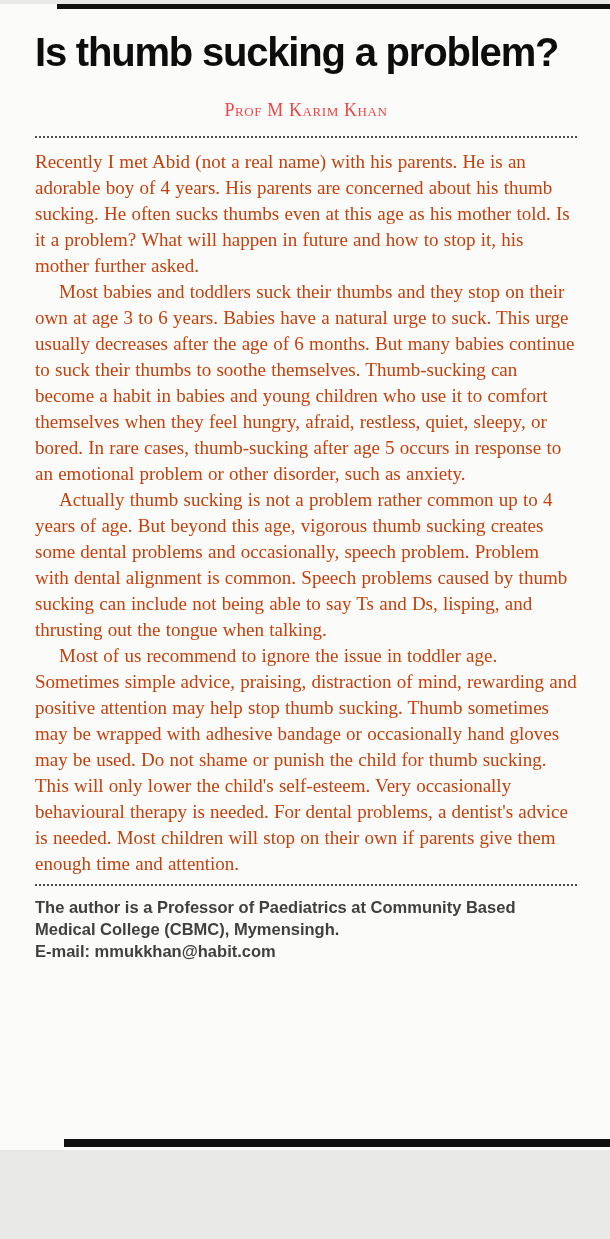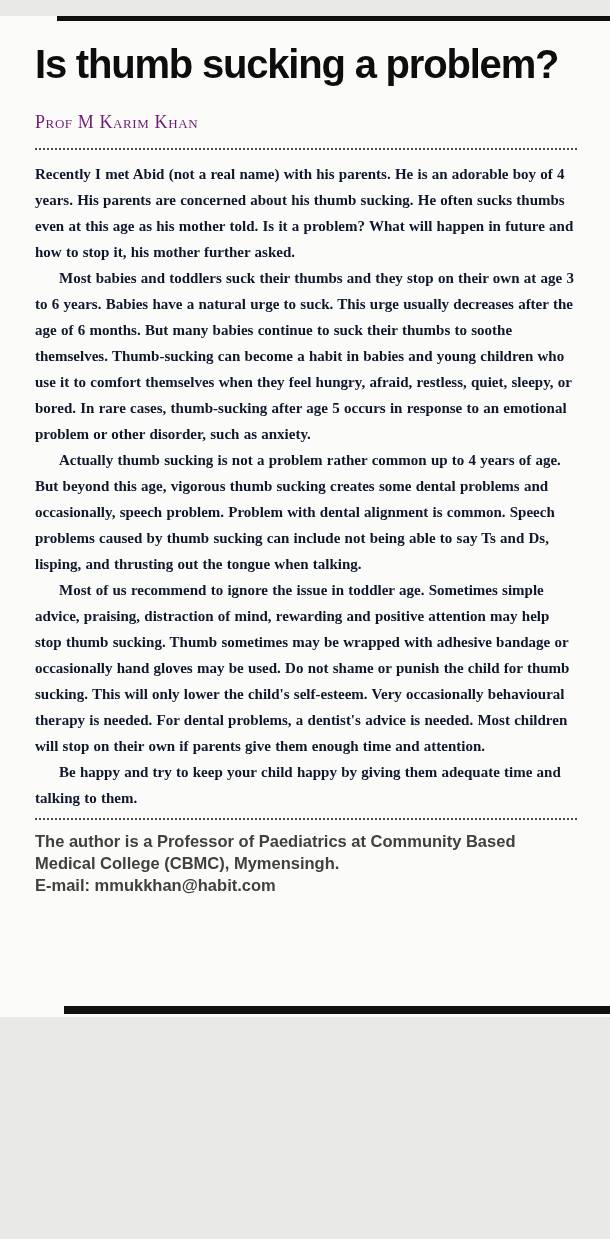--- a/index.html
+++ b/index.html
@@ -2,22 +2,22 @@
 <html><head>
 <meta charset="utf-8">
 <style>
   * { margin: 0; padding: 0; box-sizing: border-box; }
   html, body { background: #e9e9e7; }
   body { font-family: "Liberation Serif", serif; }
 
   .page {
     position: relative;
     width: 610px;
-    height: 1001px;
-    margin: 16px auto;
+    height: 1146px;
+    margin: 4px auto;
     background: #fbfbf9;
     color: #1c1c1c;
     padding: 26px 33px 0 35px;
     overflow: hidden;
   }
 
   .top-rule {
     position: absolute;
     top: 0; left: 57px; right: 0;
     height: 5px;
@@ -42,38 +42,38 @@
     margin-bottom: 26px;
   }
 
   .byline {
     font-family: "Liberation Serif", serif;
     font-variant: small-caps;
     font-weight: 500;
     font-size: 18px;
     line-height: 20px;
     letter-spacing: 0.6px;
-    color: #701a75;
+    color: #ef4444;
     margin-bottom: 16px;
+    text-align: center;
   }
 
   .dotted-rule {
     height: 0;
     border-bottom: 2.5px dotted #4a4a4a;
   }
   .dotted-rule.top { margin-bottom: 11px; }
   .dotted-rule.bottom { margin-top: 7px; margin-bottom: 10px; }
 
   .article-body p {
-    font-size: 15px;
+    font-size: 19px;
     line-height: 26px;
     text-indent: 24px;
-    color: #0f172a;
+    color: #c2410c;
     word-spacing: 0.5px;
-    font-weight: bold;
   }
   .article-body p:first-child { text-indent: 0; }
 
   .article-footer p {
     font-family: "Liberation Sans", sans-serif;
     font-weight: bold;
     font-size: 16.5px;
     line-height: 22px;
     color: #404040;
   }
@@ -89,21 +89,20 @@
 
   <div class="byline">Prof M Karim Khan</div>
 
   <div class="dotted-rule top"></div>
 
   <div class="article-body">
     <p>Recently I met Abid (not a real name) with his parents. He is an adorable boy of 4 years. His parents are concerned about his thumb sucking. He often sucks thumbs even at this age as his mother told. Is it a problem? What will happen in future and how to stop it, his mother further asked.</p>
     <p>Most babies and toddlers suck their thumbs and they stop on their own at age 3 to 6 years. Babies have a natural urge to suck. This urge usually decreases after the age of 6 months. But many babies continue to suck their thumbs to soothe themselves. Thumb-sucking can become a habit in babies and young children who use it to comfort themselves when they feel hungry, afraid, restless, quiet, sleepy, or bored. In rare cases, thumb-sucking after age 5 occurs in response to an emotional problem or other disorder, such as anxiety.</p>
     <p>Actually thumb sucking is not a problem rather common up to 4 years of age. But beyond this age, vigorous thumb sucking creates some dental problems and occasionally, speech problem. Problem with dental alignment is common. Speech problems caused by thumb sucking can include not being able to say Ts and Ds, lisping, and thrusting out the tongue when talking.</p>
     <p>Most of us recommend to ignore the issue in toddler age. Sometimes simple advice, praising, distraction of mind, rewarding and positive attention may help stop thumb sucking. Thumb sometimes may be wrapped with adhesive bandage or occasionally hand gloves may be used. Do not shame or punish the child for thumb sucking. This will only lower the child's self-esteem. Very occasionally behavioural therapy is needed. For dental problems, a dentist's advice is needed. Most children will stop on their own if parents give them enough time and attention.</p>
-    <p>Be happy and try to keep your child happy by giving them adequate time and talking to them.</p>
   </div>
 
   <div class="dotted-rule bottom"></div>
 
   <div class="article-footer">
     <p>The author is a Professor of Paediatrics at Community Based Medical College (CBMC), Mymensingh.</p>
     <p>E-mail: mmukkhan@habit.com</p>
   </div>
 
   <div class="bottom-rule"></div>

